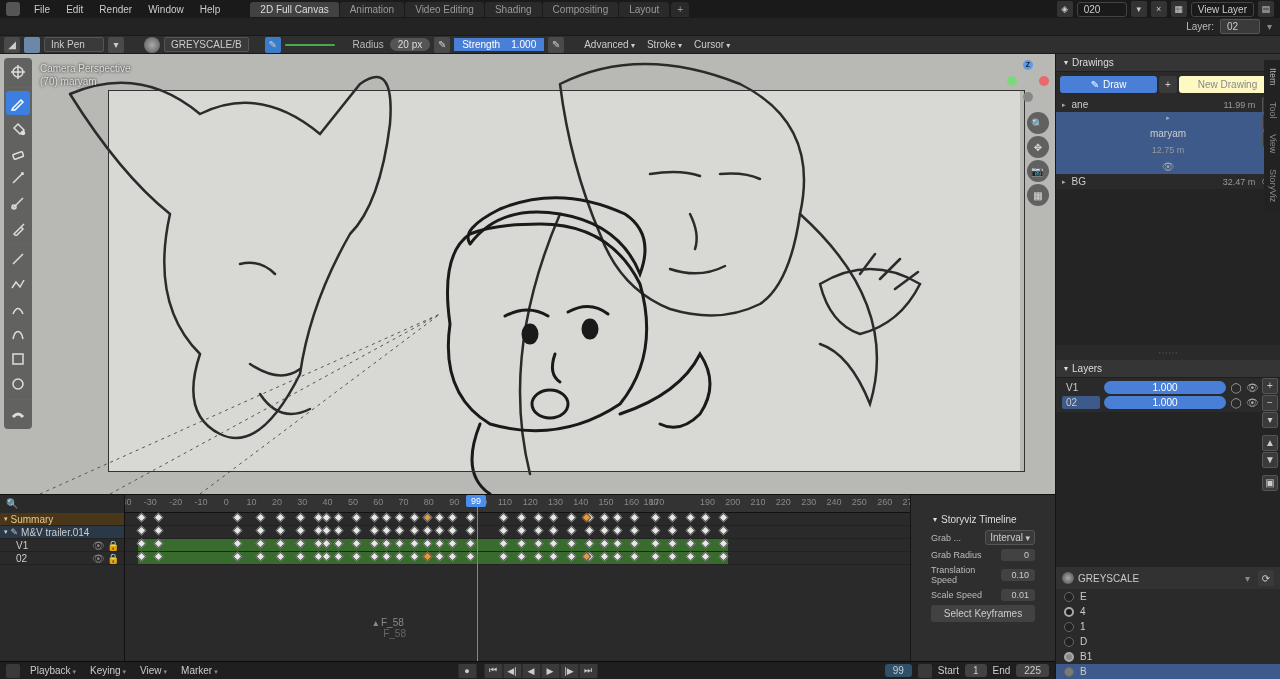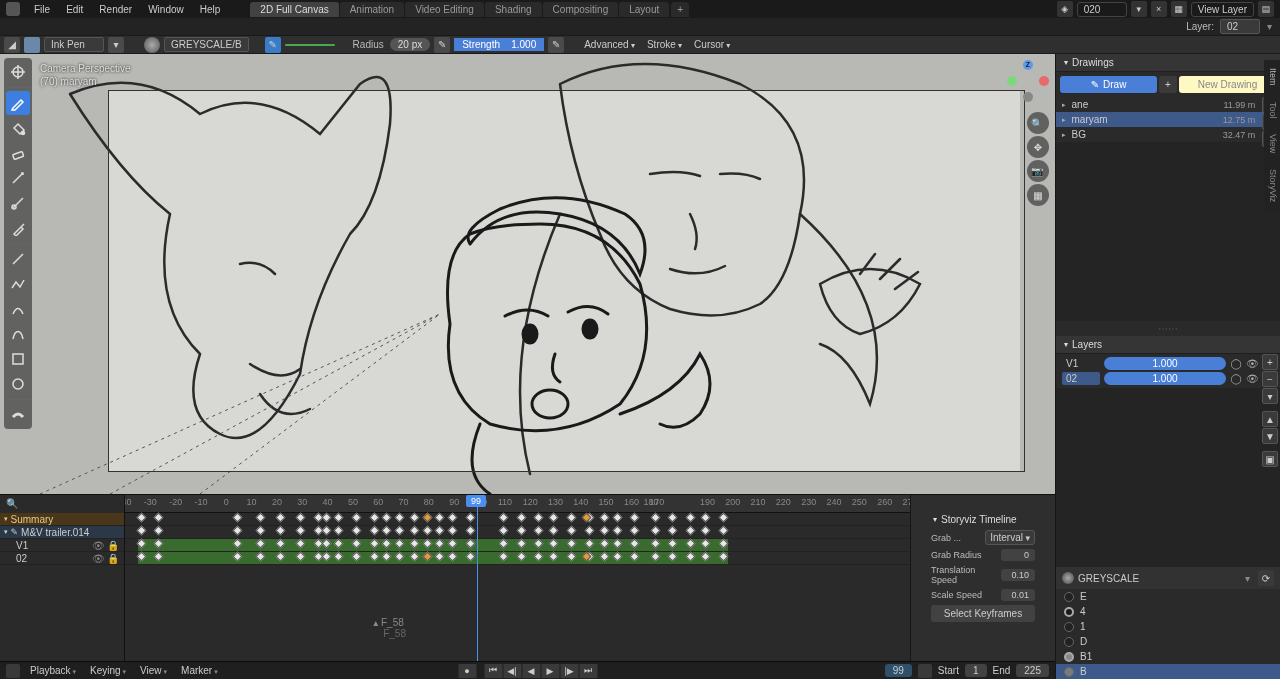--- a/index.html
+++ b/index.html
@@ -62,21 +62,21 @@
 .sketch { position:absolute; inset:0; }
 
 
 .right-panel { width:225px; background:#2a2a2a; border-left:1px solid #161616; display:flex; flex-direction:column; }
 .panel-hdr { background:#353535; padding:3px 8px; color:#ddd; display:flex; align-items:center; gap:4px; border-bottom:1px solid #1f1f1f;}
 .panel-hdr::before { content:"▾"; font-size:8px; }
 .draw-btn-row { display:flex; gap:2px; padding:4px;}
 .draw-btn { flex:1; background:#4a7fd8; border-radius:3px; padding:3px; text-align:center; color:#fff; display:flex; align-items:center; justify-content:center; gap:4px;}
 .draw-btn.dim { background:#fef9c3; color:#888; }
 .drawing-row { display:flex; align-items:center; padding:2px 6px; gap:6px; cursor:pointer;}
-.drawing-row.active { background:#3d5a8a; }
+.drawing-row.active { background:#3d5a8a;flex-direction:column; }
 .drawing-row .tri { font-size:7px; color:#aaa;}
 .drawing-row .nm { flex:1; }
 .drawing-row .dist { color:#999; font-size:9px; }
 .drawing-row .eye { color:#aaa; }
 .panel-spacer { flex:1; min-height:40px; background:#242424; }
 .layers-body { padding:2px 4px; }
 .layer-row { display:flex; align-items:center; gap:4px; padding:1px 2px; cursor:pointer;}
 .layer-row .nm { width:38px; }
 .layer-row .opacity { flex:1; background:#4a7fd8; border-radius:7px; text-align:center; color:#fff; padding:1px 0;}
 .layer-row .ic { width:12px; text-align:center; color:#aaa;}

